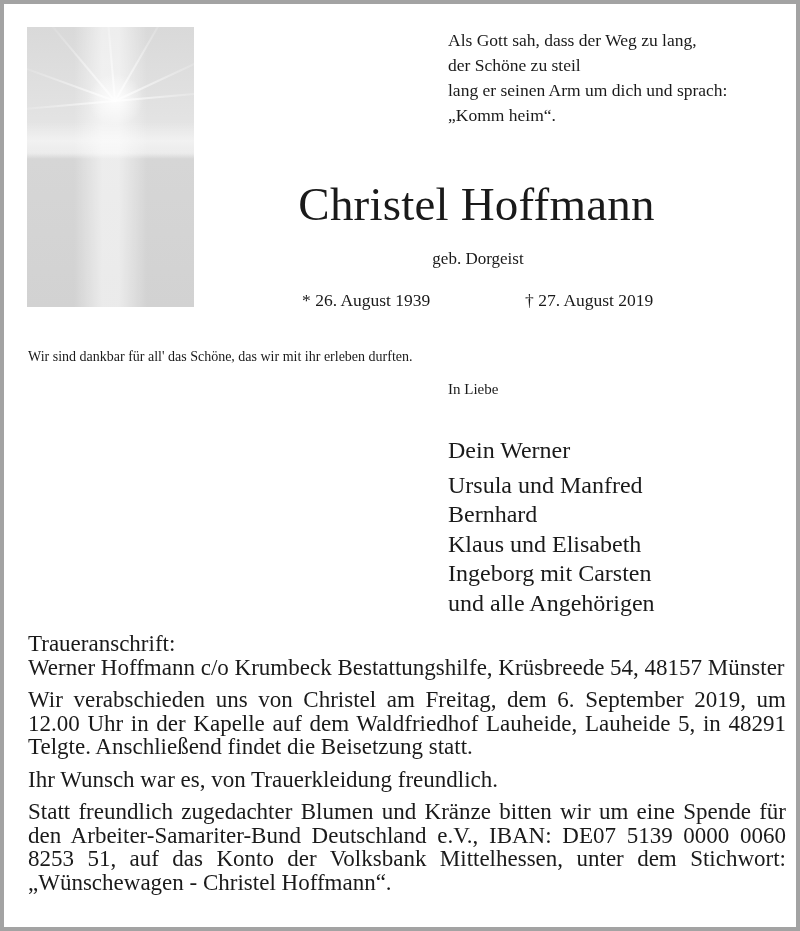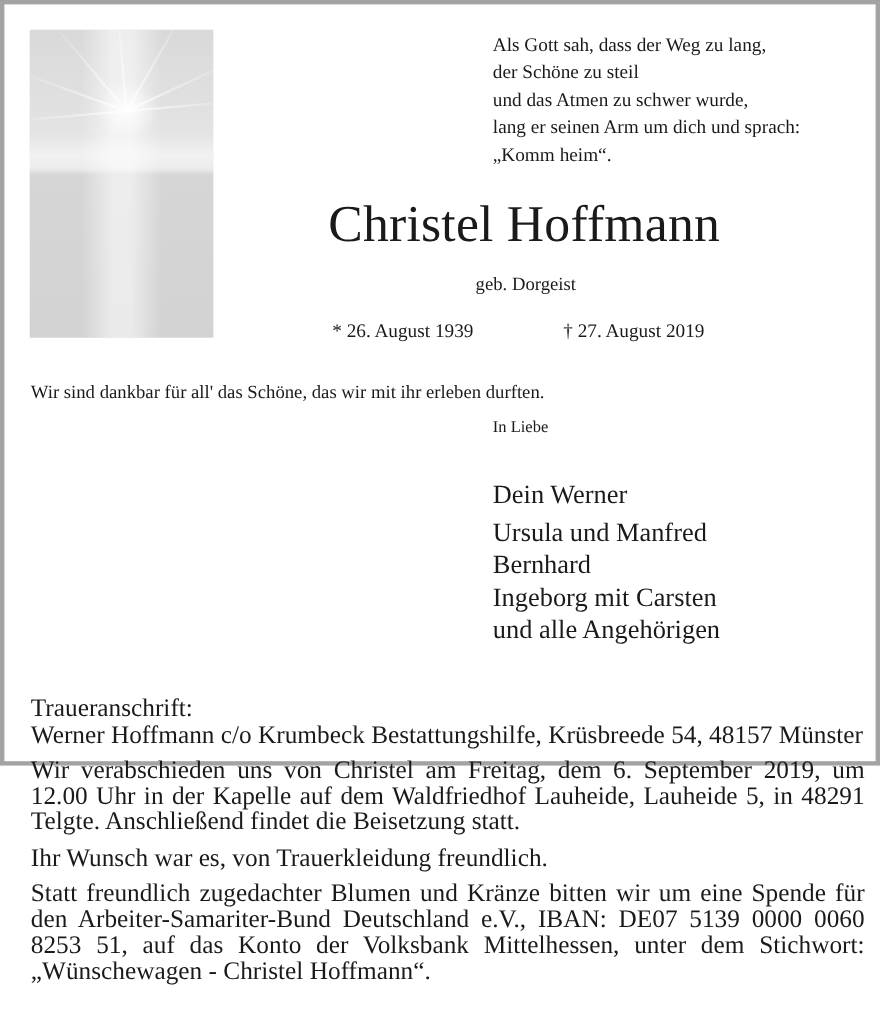--- a/index.html
+++ b/index.html
@@ -6,21 +6,21 @@
     body {
       width: 800px; height: 931px;
       background: #ffffff;
       font-family: "Liberation Serif", "DejaVu Serif", serif;
       color: #1a1a1a;
       position: relative;
       overflow: hidden;
     }
     .frame {
       position: absolute; left: 0; top: 0;
-      width: 800px; height: 696px;
+      width: 800px; height: 931px;
       box-sizing: border-box;
       border: 4px solid #a3a3a3;
       background: #ffffff;
     }
     .photo {
       position: absolute; left: 23px; top: 23px;
       width: 167px; height: 280px;
       background:
         radial-gradient(ellipse 28px 26px at 53% 26%, rgba(255,255,255,0.85), rgba(255,255,255,0) 100%),
         linear-gradient(90deg, rgba(255,255,255,0) 28%, rgba(255,255,255,0.55) 45%, rgba(255,255,255,0.55) 55%, rgba(255,255,255,0) 72%),
@@ -49,24 +49,24 @@
     }
     .nee {
       position: absolute; left: 0; width: 800px; top: 244px;
       text-align: center; padding-left: 148px; box-sizing: border-box;
       font-size: 17px; line-height: 22px;
     }
     .dates {
       position: absolute; top: 284px; font-size: 17.5px; line-height: 24px; white-space: nowrap;
     }
     .dates .born { position: absolute; left: 298px; }
-    .dates .died { position: absolute; left: 508px; font-family: Liberation Serif, serif; }
+    .dates .died { position: absolute; left: 521px; font-family: Liberation Serif, serif; }
     .gratitude {
       position: absolute; left: 24px; top: 340px;
-      font-size: 17px; line-height: 26px; white-space: nowrap;
+      font-size: 14px; line-height: 26px; white-space: nowrap;
     }
     .inlove {
       position: absolute; left: 444px; top: 373px;
       font-size: 15px; line-height: 24px;
     }
     .family {
       position: absolute; left: 444px; top: 432px;
       font-size: 24px; line-height: 29.5px;
     }
     .family .first { margin-bottom: 5px; }
@@ -92,41 +92,41 @@
     <div class="ray" style="transform: rotate(-130deg);"></div>
     <div class="ray" style="transform: rotate(-160deg);"></div>
     <div class="ray" style="transform: rotate(-25deg);"></div>
     <div class="ray" style="transform: rotate(-5deg);"></div>
     <div class="ray" style="transform: rotate(175deg);"></div>
   </div>
 
   <div class="poem">
     <div>Als Gott sah, dass der Weg zu lang,</div>
     <div>der Schöne zu steil</div>
-    <div>und das Atmen zu schwer wurde,</div>
     <div>lang er seinen Arm um dich und sprach:</div>
     <div>„Komm heim“.</div>
   </div>
 
   <div class="name">Christel Hoffmann</div>
   <div class="nee">geb. Dorgeist</div>
 
   <div class="dates">
     <span class="born">* 26. August 1939</span>
     <span class="died">† 27. August 2019</span>
   </div>
 
   <div class="gratitude">Wir sind dankbar für all' das Schöne, das wir mit ihr erleben durften.</div>
 
   <div class="inlove">In Liebe</div>
 
   <div class="family">
     <div class="first">Dein Werner</div>
     <div>Ursula und Manfred</div>
     <div>Bernhard</div>
+    <div>Klaus und Elisabeth</div>
     <div>Ingeborg mit Carsten</div>
     <div>und alle Angehörigen</div>
   </div>
 
   <div class="info">
     <p class="label">Traueranschrift:</p>
     <p>Werner Hoffmann c/o Krumbeck Bestattungshilfe, Krüsbreede 54, 48157 Münster</p>
     <div class="gap"></div>
     <p class="justify">Wir verabschieden uns von Christel am Freitag, dem 6. September 2019, um 12.00 Uhr in der Kapelle auf dem Waldfriedhof Lauheide, Lauheide 5, in 48291 Telgte. Anschließend findet die Beisetzung statt.</p>
     <div class="gap"></div>

